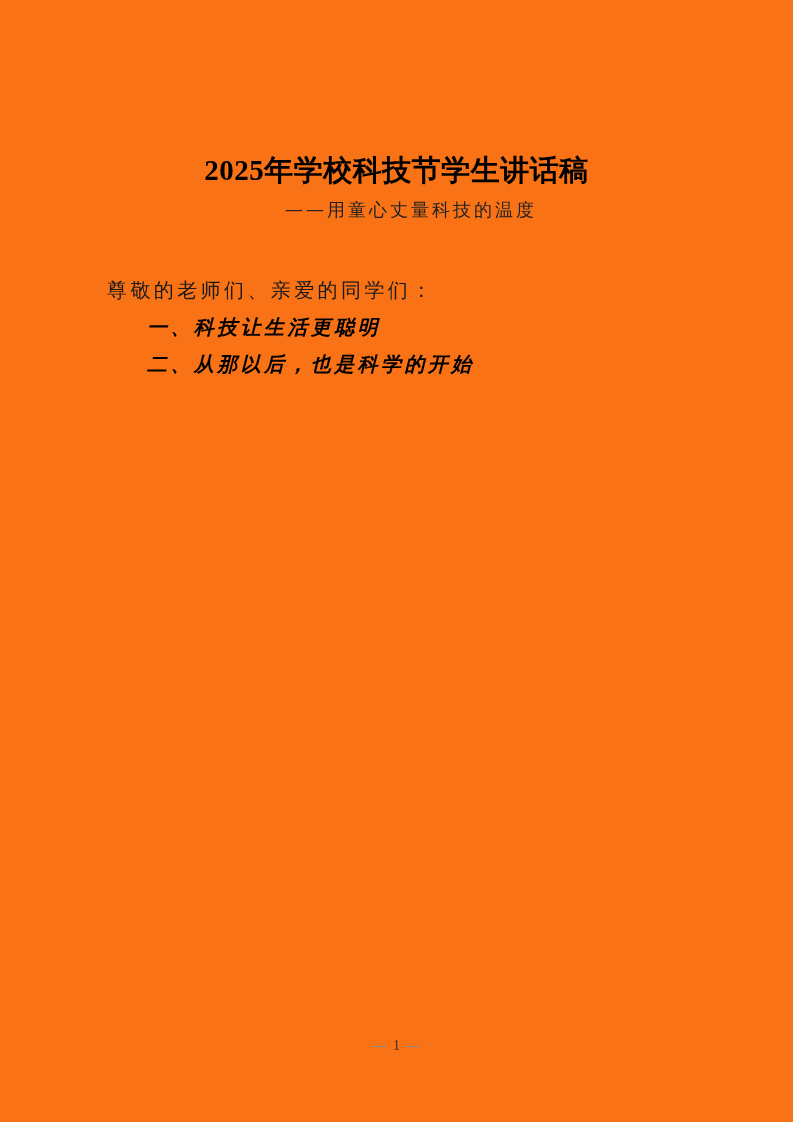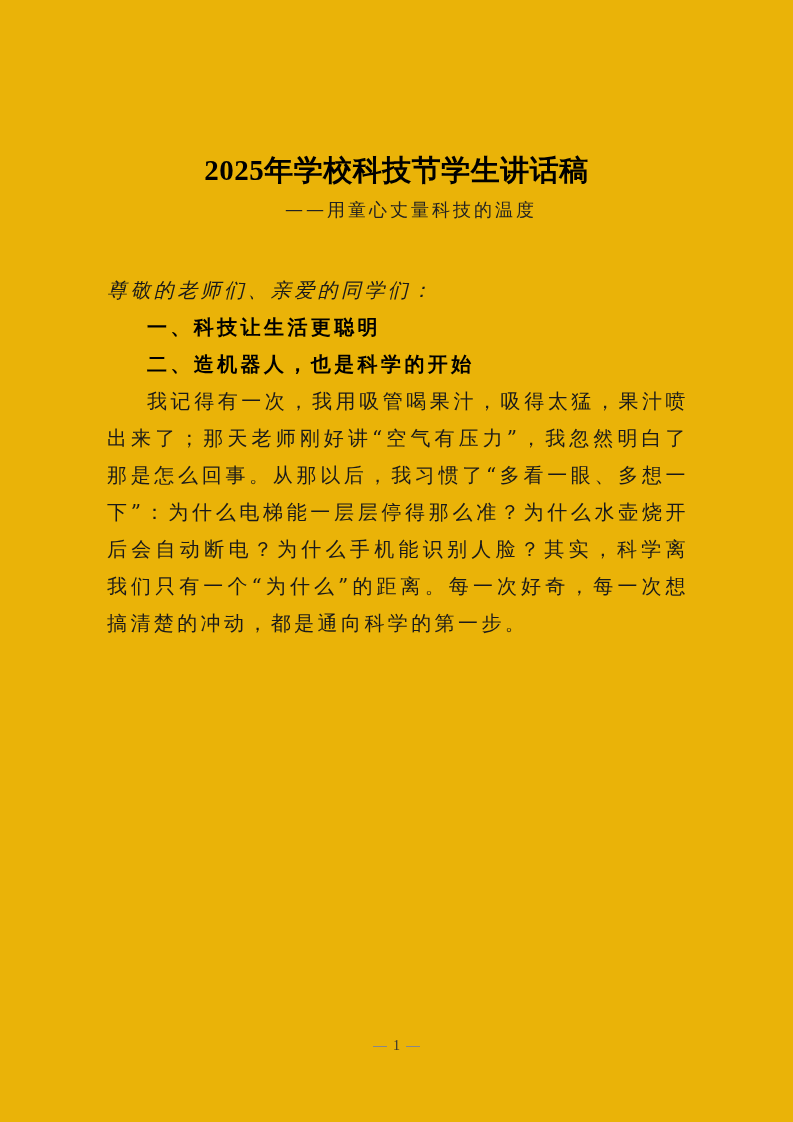--- a/index.html
+++ b/index.html
@@ -13,21 +13,21 @@
       position: relative;
       overflow: hidden;
       color: #111111;
       font-family: "DejaVu Serif", "Liberation Serif", serif;
     }
     .page {
       position: absolute;
       left: 0; top: 0;
       width: 793px;
       height: 1122px;
-      background: #eab308;
+      background: #f97316;
     }
     .title {
       position: absolute;
       left: 0;
       top: 150px;
       width: 793px;
       text-align: center;
       font-family: "Liberation Serif", "DejaVu Serif", serif;
       font-weight: bold;
       font-size: 29px;
@@ -54,29 +54,29 @@
       line-height: 37px;
       letter-spacing: 3.4px;
       text-align: justify;
       color: #1a1a1a;
     }
     .body-text p {
       margin: 0;
     }
     .salutation {
       text-indent: 0;
-      font-style: italic;
     }
     .para {
       text-indent: 2em;
     }
     .heading {
       text-indent: 2em;
       font-weight: bold;
       color: #000000;
+      font-style: italic;
     }
     .page-number {
       position: absolute;
       left: 0;
       top: 1038px;
       width: 793px;
       text-align: center;
       font-family: "Liberation Serif", "DejaVu Serif", serif;
       font-size: 14px;
       color: #333333;
@@ -95,21 +95,20 @@
 
 <div class="page">
 
   <div class="title">2025年学校科技节学生讲话稿</div>
 
   <div class="subtitle">——用童心丈量科技的温度</div>
 
   <div class="body-text">
     <p class="salutation">尊敬的老师们、亲爱的同学们：</p>
     <p class="heading">一、科技让生活更聪明</p>
-    <p class="heading">二、造机器人，也是科学的开始</p>
-    <p class="para">我记得有一次，我用吸管喝果汁，吸得太猛，果汁喷出来了；那天老师刚好讲“空气有压力”，我忽然明白了那是怎么回事。从那以后，我习惯了“多看一眼、多想一下”：为什么电梯能一层层停得那么准？为什么水壶烧开后会自动断电？为什么手机能识别人脸？其实，科学离我们只有一个“为什么”的距离。每一次好奇，每一次想搞清楚的冲动，都是通向科学的第一步。</p>
+    <p class="heading">二、从那以后，也是科学的开始</p>
   </div>
 
   <div class="page-number">
     <span class="dash"></span><span>1</span><span class="dash"></span>
   </div>
 
 </div>
 
 </body></html>

